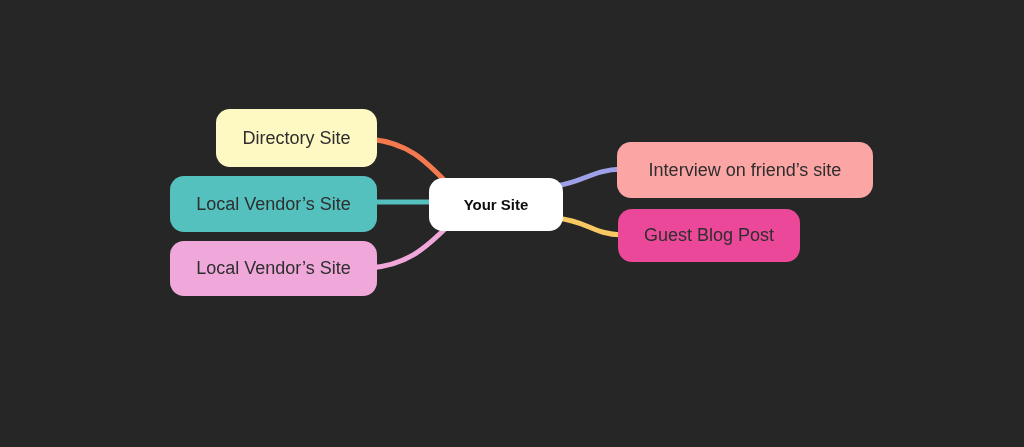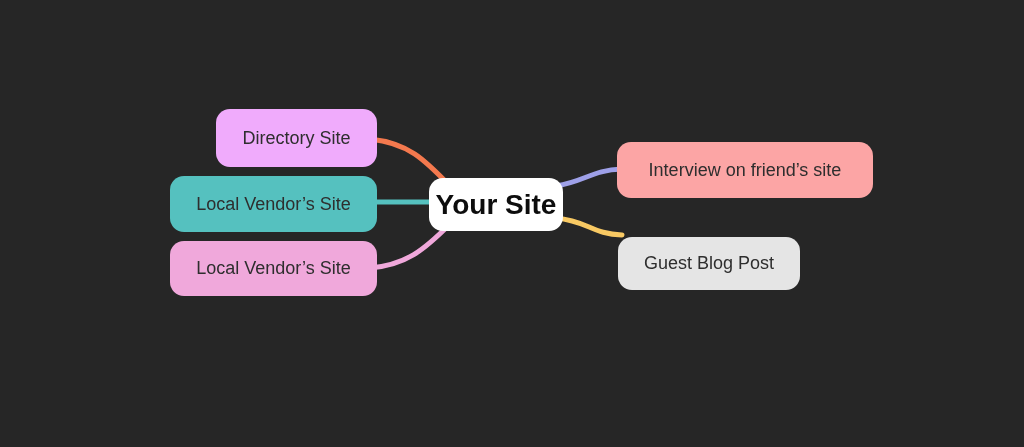--- a/index.html
+++ b/index.html
@@ -37,56 +37,56 @@
     color: #2e2e2e;
     white-space: nowrap;
   }
   .node-directory { left: 216px; top: 109px; width: 161px; height: 58px; }
   .node-vendor1   { left: 170px; top: 176px; width: 207px; height: 56px; }
   .node-vendor2   { left: 170px; top: 241px; width: 207px; height: 55px; }
   .node-interview { left: 617px; top: 142px; width: 256px; height: 56px; }
   .node-guest     { left: 618px; top: 209px; width: 182px; height: 53px; }
   .node-center {
     left: 429px; top: 178px; width: 134px; height: 53px;
-    font-size: 28px;
+    font-size: 15px;
     font-weight: 700;
     color: #0d0d0d;
     border-radius: 14px;
   }
 </style>
 </head>
 <body>
 
 <div class="stage" style="background: rgb(38, 38, 38);">
 
   <svg class="connectors" viewBox="0 0 1024 447" xmlns="http://www.w3.org/2000/svg">
     <path d="M 370 139 C 408 143, 424 159, 450 186" stroke="#f4794e"></path>
     <path d="M 370 202 L 436 202" stroke="#55c1bf"></path>
     <path d="M 370 268 C 406 265, 424 250, 450 224" stroke="#f0a8db"></path>
     <path d="M 556 186 C 586 181, 592 170, 622 169" stroke="#9ea0e8"></path>
     <path d="M 556 218 C 588 221, 592 234, 622 235" stroke="#f8c963"></path>
   </svg>
 
-  <div class="node node-directory" style="background: #f0abfc;">
+  <div class="node node-directory" style="background: #fef9c3;">
     <span>Directory Site</span>
   </div>
 
   <div class="node node-vendor1" style="background: rgb(85, 193, 191);">
     <span>Local Vendor’s Site</span>
   </div>
 
   <div class="node node-vendor2" style="background: rgb(240, 168, 219);">
     <span>Local Vendor’s Site</span>
   </div>
 
   <div class="node node-center" style="background: rgb(255, 255, 255);">
     <span>Your Site</span>
   </div>
 
   <div class="node node-interview" style="background: #fca5a5;">
     <span>Interview on friend’s site</span>
   </div>
 
-  <div class="node node-guest" style="background: #e5e5e5; margin-top: 28px;">
+  <div class="node node-guest" style="background: #ec4899;">
     <span>Guest Blog Post</span>
   </div>
 
 </div>
 
 </body></html>

